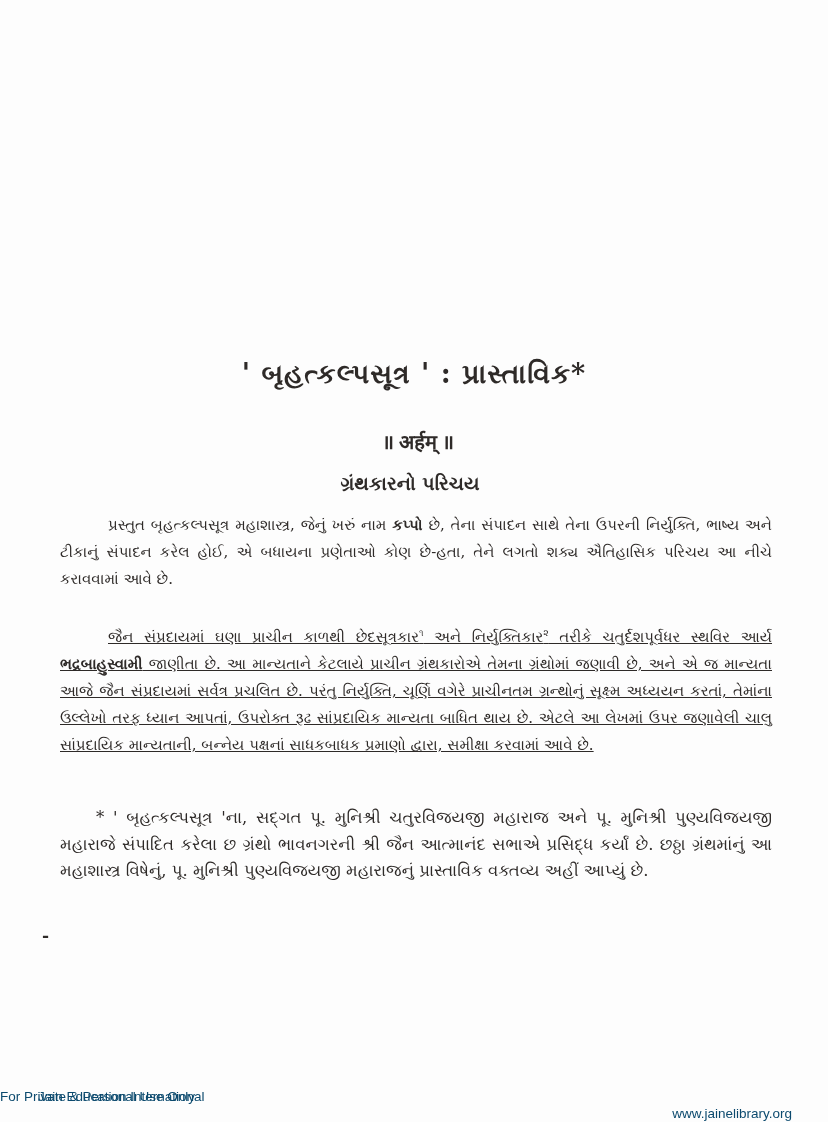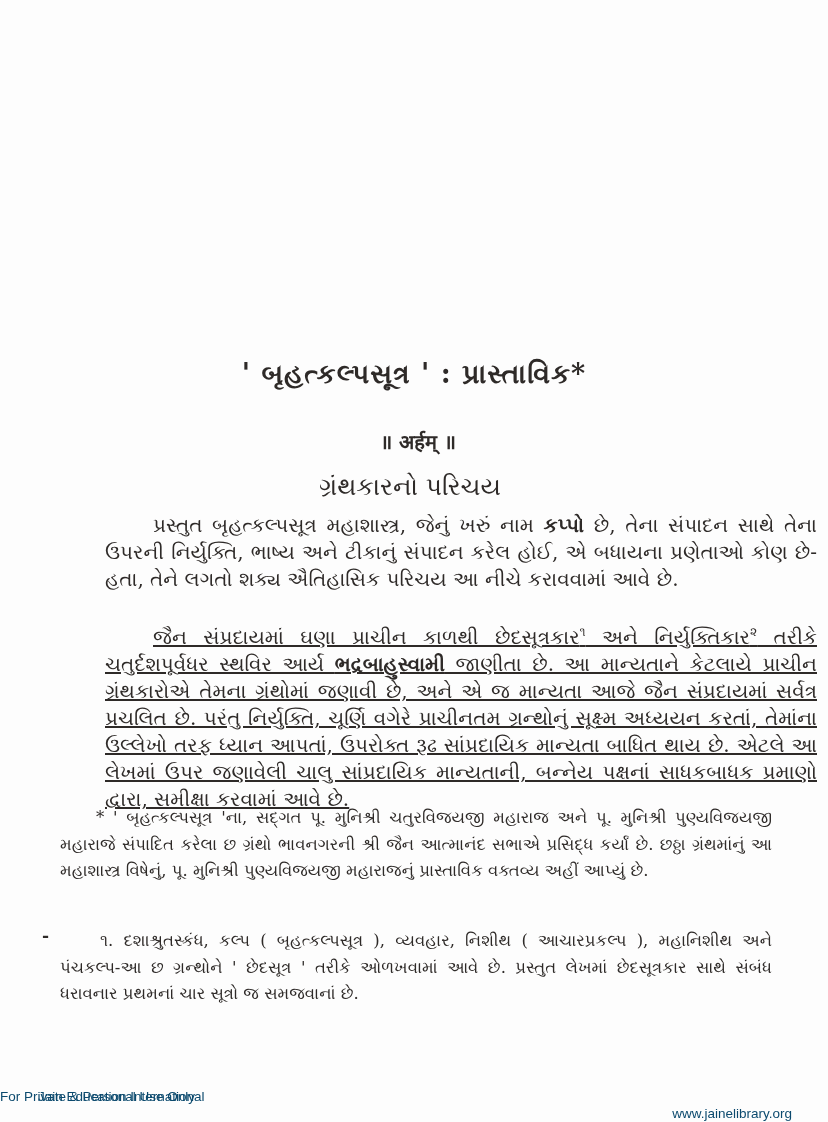--- a/index.html
+++ b/index.html
@@ -19,32 +19,32 @@
   .doc-title {
     left: 0; right: 0; top: 358px;
     font-size: 27px;
     font-weight: bold;
     letter-spacing: 1px;
   }
   .invocation {
     left: 8px; right: 0; top: 428px;
     font-size: 20px;
     font-weight: bold;
+    font-family: Liberation Serif, serif;
   }
   .heading-author {
     left: 0; right: 8px; top: 472px;
-    font-size: 25px;
-    font-weight: normal;
+    font-size: 19px;
+    font-weight: bold;
   }
   .body-block {
     left: 60px; width: 712px;
-    font-size: 20px;
+    font-size: 15px;
     line-height: 27px;
     text-align: justify;
-    margin-left: 45px;
   }
   .para1 { top: 512px; text-indent: 48px; }
   .heading-section {
     left: 0; right: 0; top: 592px;
     font-size: 20px;
     font-weight: bold;
   }
   .para2 { top: 624px; text-indent: 48px; text-decoration: underline; }
   .para3 { top: 783px; text-indent: 48px; }
 
@@ -92,21 +92,20 @@
   <div class="abs body-block para1"><span>પ્રસ્તુત બૃહત્કલ્પસૂત્ર મહાશાસ્ત્ર, જેનું ખરું નામ </span><span class="seg-b">કપ્પો</span><span> છે, તેના સંપાદન સાથે તેના ઉપરની નિર્યુક્તિ, ભાષ્ય અને ટીકાનું સંપાદન કરેલ હોઈ, એ બધાયના પ્રણેતાઓ કોણ છે-હતા, તેને લગતો શક્ય ઐતિહાસિક પરિચય આ નીચે કરાવવામાં આવે છે.</span></div>
 
 
   <div class="abs body-block para2"><span>જૈન સંપ્રદાયમાં ઘણા પ્રાચીન કાળથી છેદસૂત્રકાર</span><sup>૧</sup><span> અને નિર્યુક્તિકાર</span><sup>૨</sup><span> તરીકે ચતુર્દશપૂર્વધર સ્થવિર આર્ય </span><span class="seg-b">ભદ્રબાહુસ્વામી</span><span> જાણીતા છે. આ માન્યતાને કેટલાયે પ્રાચીન ગ્રંથકારોએ તેમના ગ્રંથોમાં જણાવી છે, અને એ જ માન્યતા આજે જૈન સંપ્રદાયમાં સર્વત્ર પ્રચલિત છે. પરંતુ નિર્યુક્તિ, ચૂર્ણિ વગેરે પ્રાચીનતમ ગ્રન્થોનું સૂક્ષ્મ અધ્યયન કરતાં, તેમાંના ઉલ્લેખો તરફ ધ્યાન આપતાં, ઉપરોક્ત રૂઢ સાંપ્રદાયિક માન્યતા બાધિત થાય છે. એટલે આ લેખમાં ઉપર જણાવેલી ચાલુ સાંપ્રદાયિક માન્યતાની, બન્નેય પક્ષનાં સાધકબાધક પ્રમાણો દ્વારા, સમીક્ષા કરવામાં આવે છે.</span></div>
 
 
   <div class="abs margin-dash">-</div>
 
   <div class="abs footnote fn-star"><span>* ' બૃહત્કલ્પસૂત્ર 'ના, સદ્ગત પૂ. મુનિશ્રી ચતુરવિજયજી મહારાજ અને પૂ. મુનિશ્રી પુણ્યવિજયજી મહારાજે સંપાદિત કરેલા છ ગ્રંથો ભાવનગરની શ્રી જૈન આત્માનંદ સભાએ પ્રસિદ્ધ કર્યાં છે. છઠ્ઠા ગ્રંથમાંનું આ મહાશાસ્ત્ર વિષેનું, પૂ. મુનિશ્રી પુણ્યવિજયજી મહારાજનું પ્રાસ્તાવિક વક્તવ્ય અહીં આપ્યું છે.</span></div>
 
-  <div class="abs footnote fn-one"><span>૧. દશાશ્રુતસ્કંધ, કલ્પ ( બૃહત્કલ્પસૂત્ર ), વ્યવહાર, નિશીથ ( આચારપ્રકલ્પ ), મહાનિશીથ અને પંચકલ્પ-આ છ ગ્રન્થોને ' છેદસૂત્ર ' તરીકે ઓળખવામાં આવે છે. પ્રસ્તુત લેખમાં છેદસૂત્રકાર સાથે સંબંધ ધરાવનાર પ્રથમનાં ચાર સૂત્રો જ સમજવાનાં છે.</span></div>
 
 
   <div class="abs footer">
     <span class="footer-left">Jain Education International</span>
     <span class="footer-center">For Private &amp; Personal Use Only</span>
     <span class="footer-right">www.jainelibrary.org</span>
   </div>
 
 </div>
 

